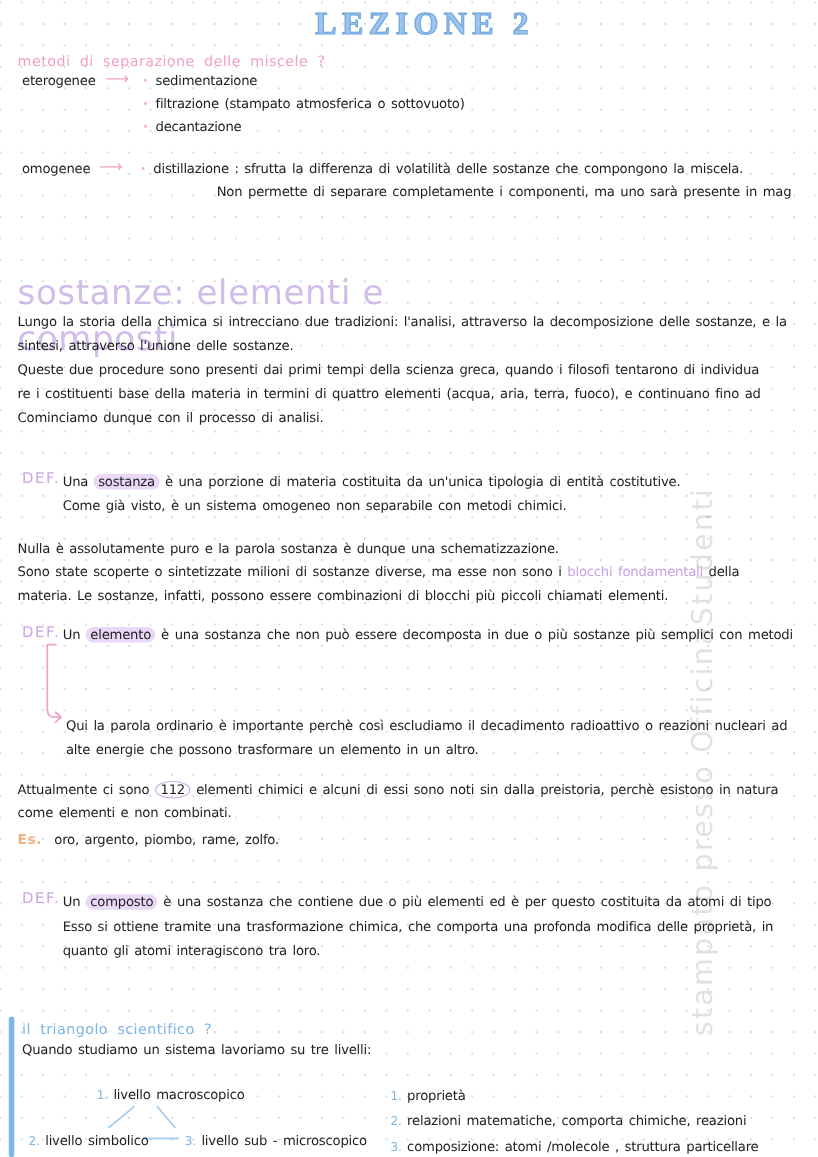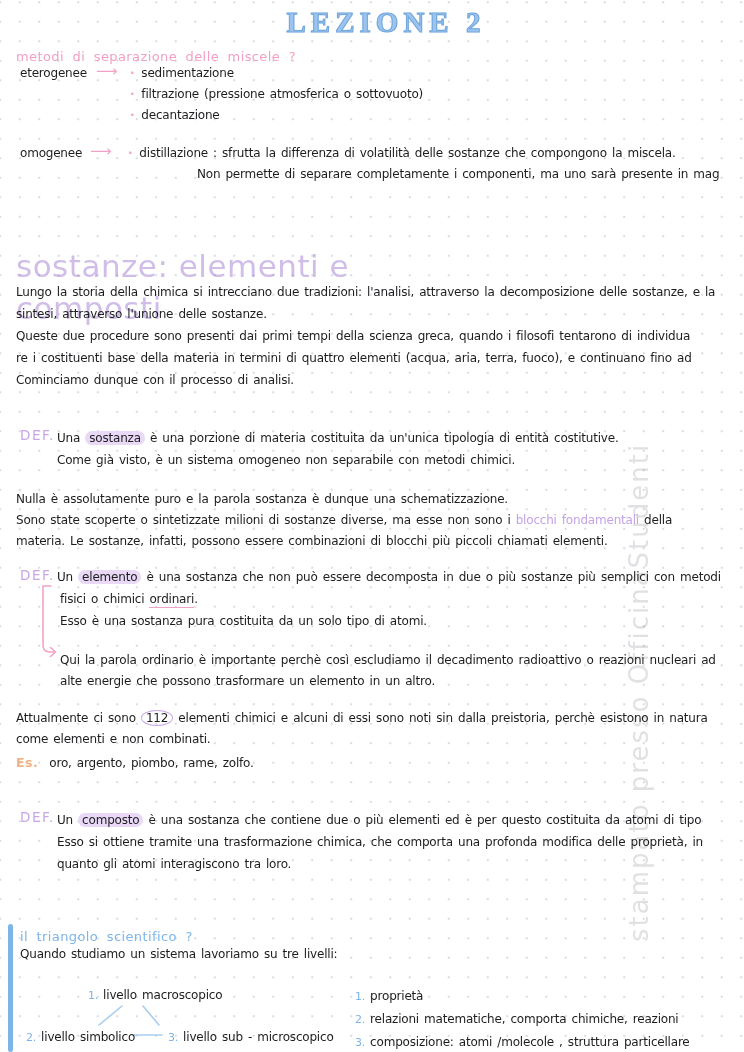--- a/index.html
+++ b/index.html
@@ -45,21 +45,21 @@
   <div class="abs watermark">stampato presso OfficinaStudenti</div>
 
   <div class="abs title z2">LEZIONE 2</div>
 
   <div class="abs hw pink-h z2" style="left:16px;top:46px">metodi di separazione delle miscele ?</div>
 
   <div class="abs hw z2" style="left:20px;top:63px">eterogenee</div>
   <div class="abs arrow z2" style="left:96px;top:62px">⟶</div>
   <div class="abs hw lines z2" style="left:130px;top:63px">
     <div><span class="dot">·</span><span>sedimentazione</span></div>
-    <div><span class="dot">·</span><span>filtrazione (pressione atmosferica o sottovuoto)</span></div>
+    <div><span class="dot">·</span><span>filtrazione (stampato atmosferica o sottovuoto)</span></div>
     <div><span class="dot">·</span><span>decantazione</span></div>
   </div>
 
   <div class="abs hw z2" style="left:20px;top:143px">omogenee</div>
   <div class="abs arrow z2" style="left:90px;top:142px">⟶</div>
   <div class="abs hw lines z2" style="left:128px;top:143px">
     <div><span class="dot">·</span><span>distillazione : sfrutta la differenza di volatilità delle sostanze che compongono la miscela.</span></div>
     <div style="margin-left:69px">Non permette di separare completamente i componenti, ma uno sarà presente in mag</div>
   </div>
 
@@ -93,26 +93,20 @@
   <div class="abs def-label z2" style="left:20px;top:567px">DEF.</div>
   <div class="abs hw z2" style="left:57px;top:567px">
     <span>Un </span><span class="hl">elemento</span><span> è una sostanza che non può essere decomposta in due o più sostanze più semplici con metodi</span>
   </div>
 
   <svg class="z2" style="left:38px;top:583px" width="22" height="78">
     <path d="M13 3 L5 3 L5 62 Q5 69 12 69 L16 69" fill="none" stroke="#f2a3c5" stroke-width="1.6" stroke-linecap="round"></path>
     <path d="M12.5 64.5 L17.5 69 L12.5 73.5" fill="none" stroke="#f2a3c5" stroke-width="1.6" stroke-linecap="round" stroke-linejoin="round"></path>
   </svg>
 
-  <div class="abs hw lines z2" style="left:60px;top:589px;line-height:21.5px">
-    <div>
-      <span>fisici o chimici </span><span class="pink-u">ordinari</span><span>.</span>
-    </div>
-    <div>Esso è una sostanza pura costituita da un solo tipo di atomi.</div>
-  </div>
   <div class="abs hw lines z2" style="left:60px;top:650px">
     <div>Qui la parola ordinario è importante perchè così escludiamo il decadimento radioattivo o reazioni nucleari ad</div>
     <div>alte energie che possono trasformare un elemento in un altro.</div>
   </div>
 
   <div class="abs hw lines z2" style="left:16px;top:708px">
     <div>
       <span>Attualmente ci sono </span><span class="circ">112</span><span> elementi chimici e alcuni di essi sono noti sin dalla preistoria, perchè esistono in natura</span>
     </div>
     <div>come elementi e non combinati.</div>

